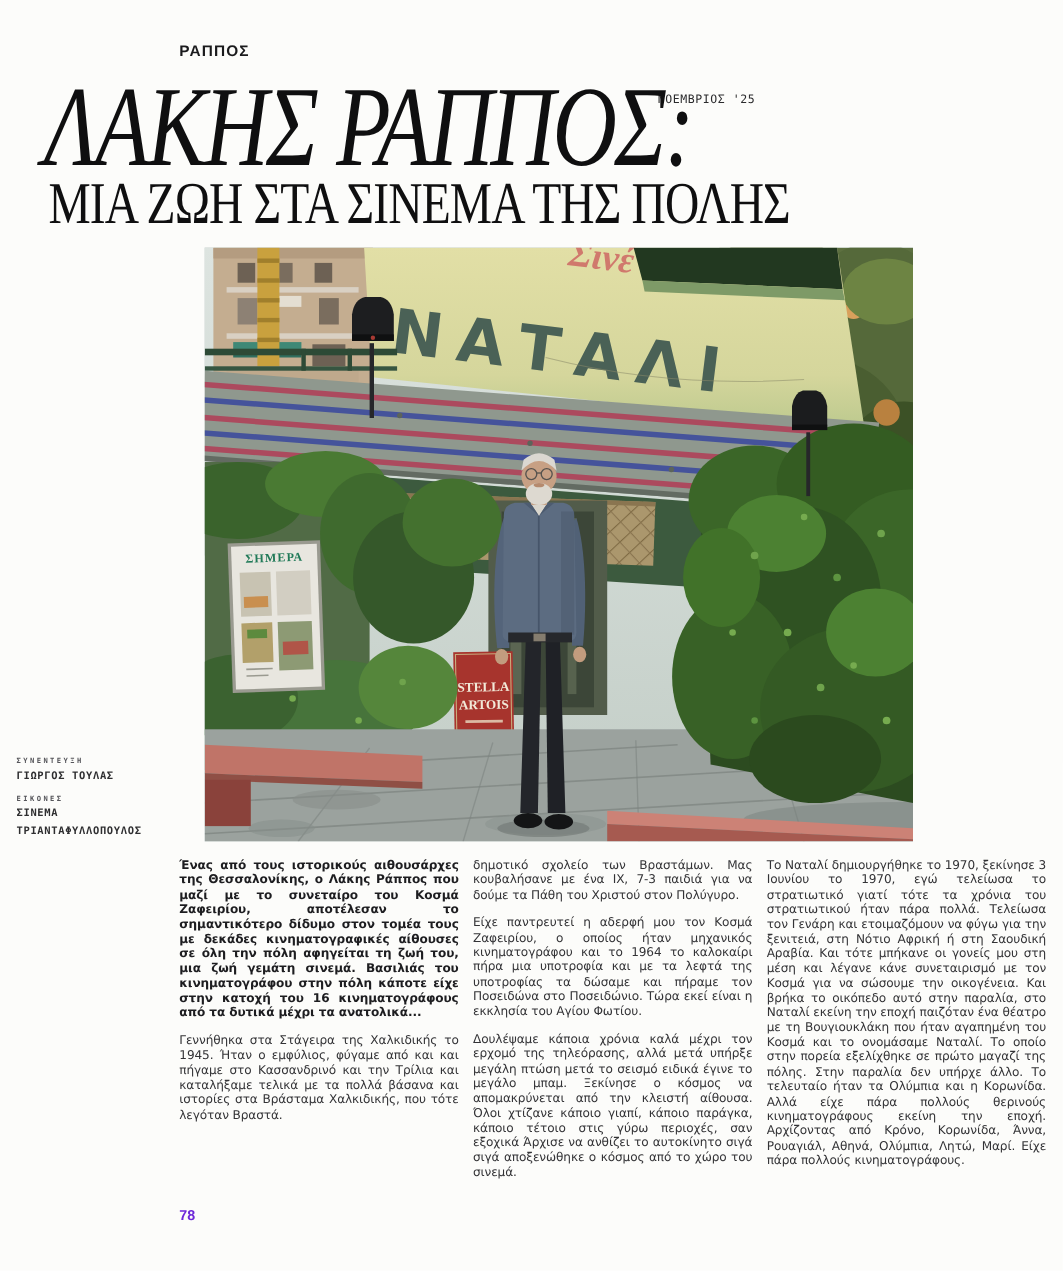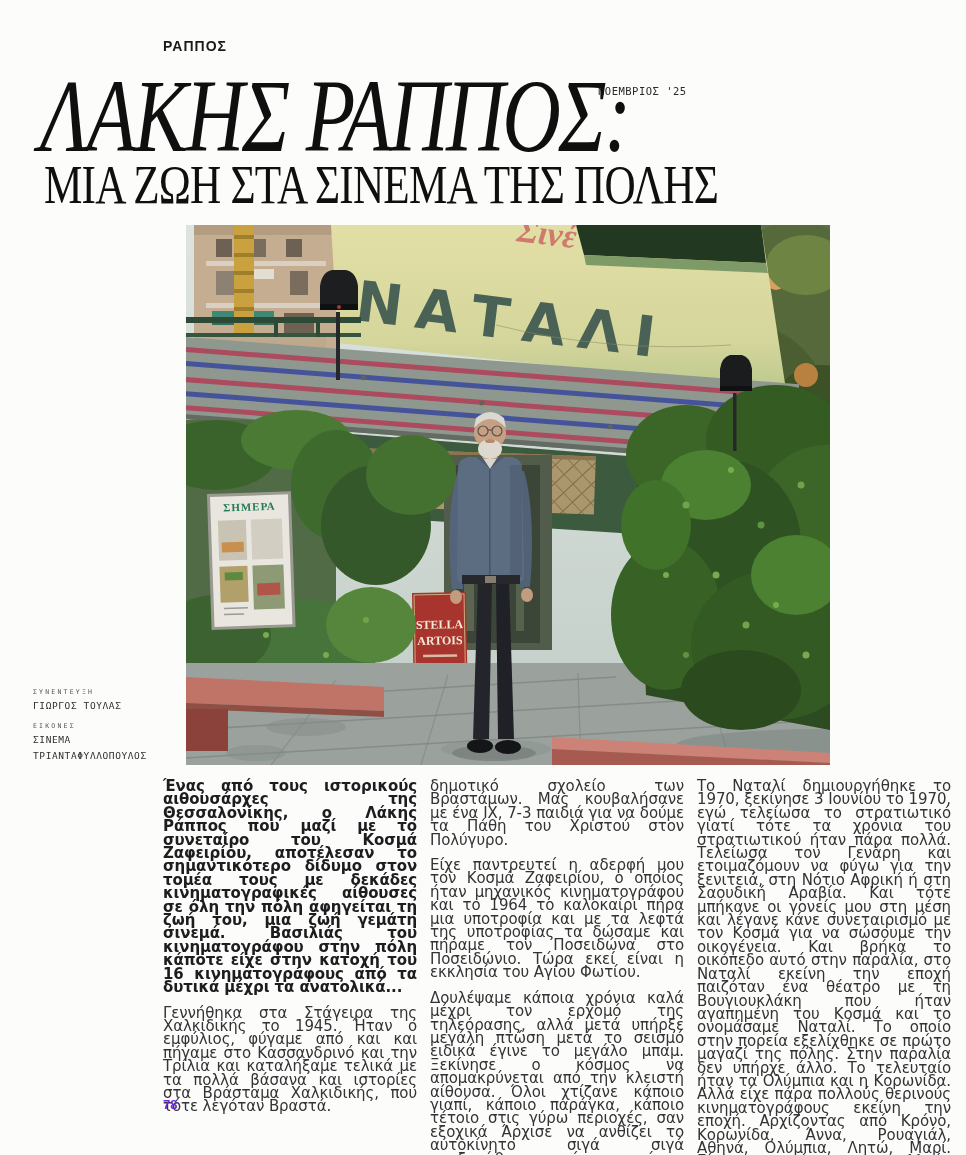--- a/index.html
+++ b/index.html
@@ -38,40 +38,41 @@
     letter-spacing:-1px; white-space:nowrap;
   }
   
   .photo{
     position:absolute; left:186px; top:225px; width:644px; height:540px;
     overflow:hidden; background:#c9d2cf;
   }
   .photo svg{display:block;}
   
   .byline{
-    position:absolute; left:33px; top:688px; width:140px;
+    position:absolute; left:15px; top:688px; width:140px;
     font-family:"DejaVu Sans Mono","Liberation Mono",monospace;
     color:#2e2e30;
+    font-weight:bold;
   }
   .byline .lbl{
     font-size:6.5px; letter-spacing:2.2px; color:#55555a; margin-top:10px;
   }
   .byline .lbl:first-child{margin-top:0;}
   .byline .nm{
     font-size:9.5px; letter-spacing:0.6px; margin-top:3px; line-height:13px;
   }
   
   .cols{
     position:absolute; left:163px; top:780px; width:789px;
     display:flex; gap:13px;
   }
   .col{width:254px; flex:0 0 254px;}
   .col p{
     margin:0 0 12px 0;
-    font-size:15px; line-height:13.4px; text-align:justify;
+    font-size:11px; line-height:13.4px; text-align:justify;
     color:#333336; letter-spacing:-0.1px;
   }
   .col p.lead{font-weight:bold; color:#1d1d20;}
   
   .pagenum{
     position:absolute; left:163px; top:1097px;
     font-size:13px; font-weight:bold; color:#6d28d9;
     font-family:"Liberation Sans",sans-serif;
   }
 </style>

